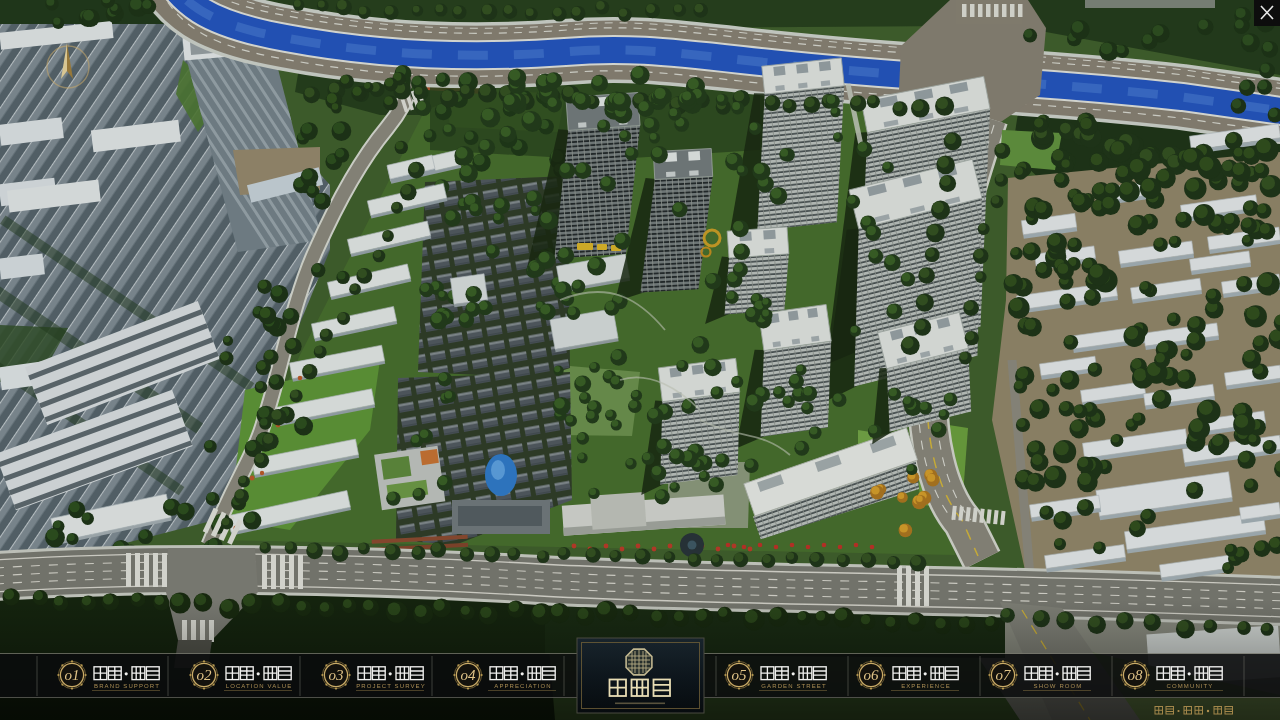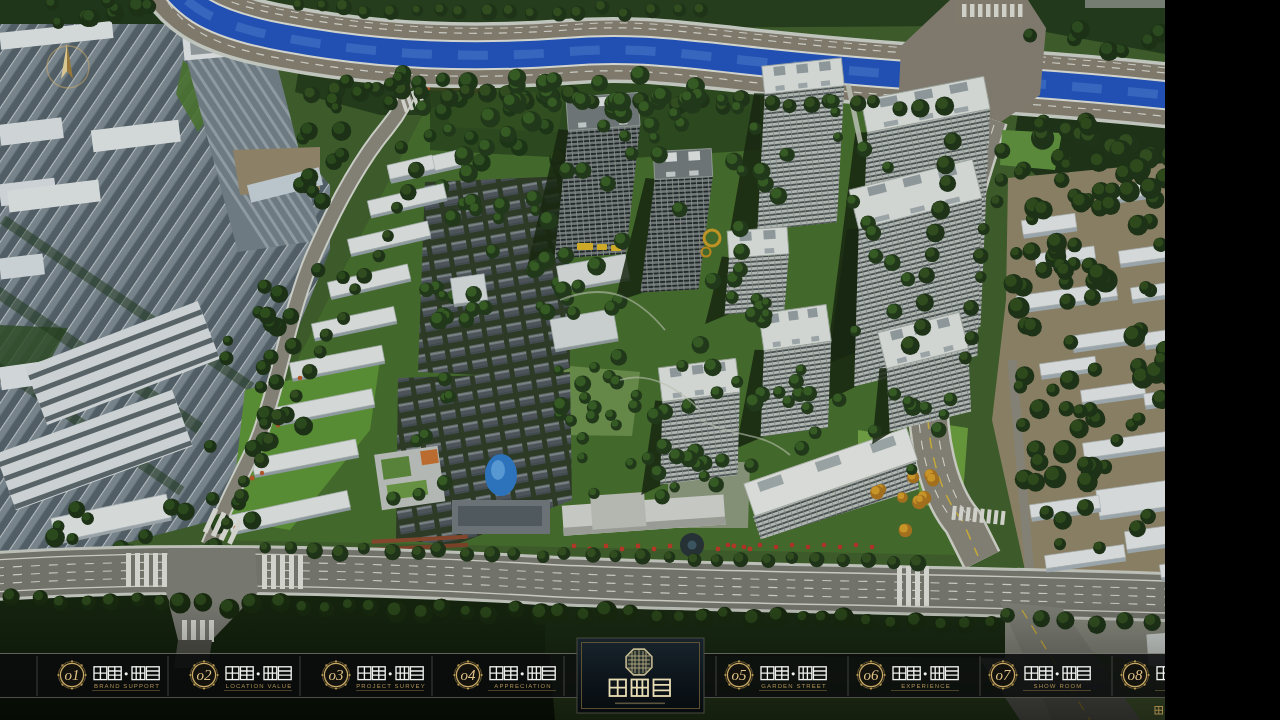--- a/index.html
+++ b/index.html
@@ -1,14 +1,14 @@
 <!DOCTYPE html>
 <html><head><meta charset="utf-8"><title>render</title>
 <style>html,body{margin:0;padding:0;background:#000;font-family:"Liberation Sans",sans-serif;}
-#stage{position:relative;width:1165px;height:720px;overflow:hidden;}</style></head>
+#stage{position:relative;width:1280px;height:720px;overflow:hidden;}</style></head>
 <body>
 <div id="stage"><svg width="1280" height="720" viewBox="0 0 1280 720">
 <defs>
 <pattern id="lst" width="15" height="15" patternUnits="userSpaceOnUse" patternTransform="rotate(34)">
  <rect width="15" height="15" fill="#87939c"></rect>
  <rect x="0" width="1.2" height="15" fill="#c6ced4"></rect>
  <rect x="1.2" width="6.3" height="15" fill="#828e98"></rect>
  <rect x="7.5" width="7.5" height="15" fill="#57656f"></rect>
 </pattern>
 <pattern id="fac" width="6" height="4.6" patternUnits="userSpaceOnUse">

